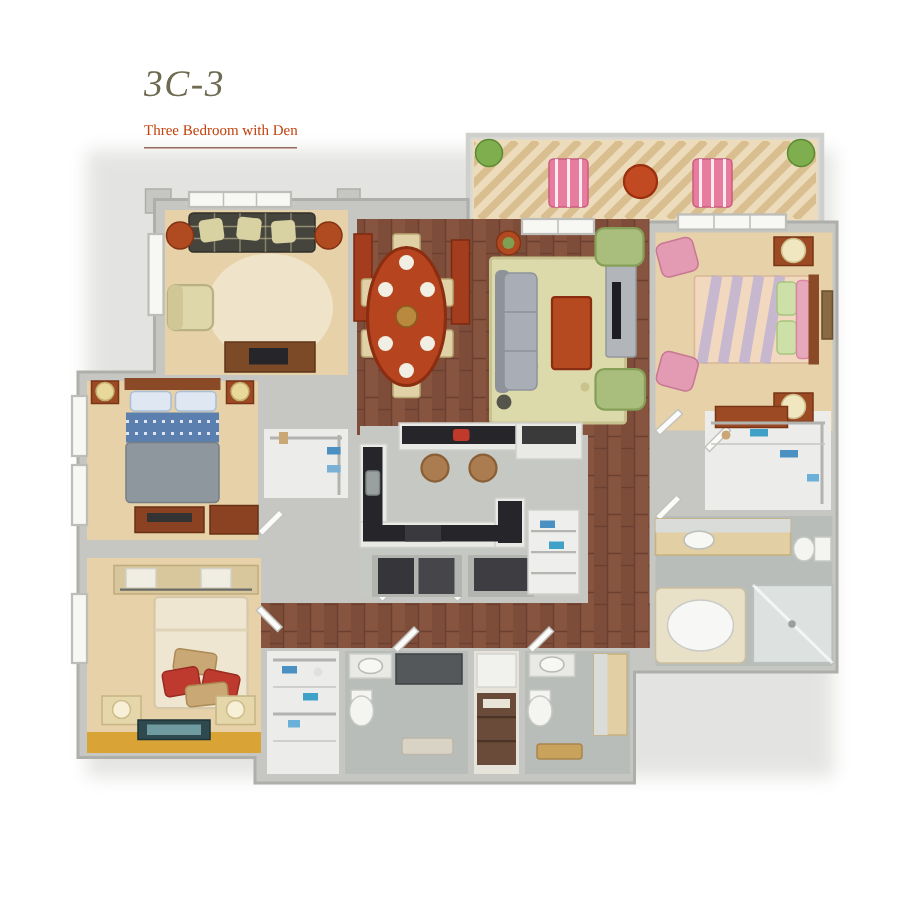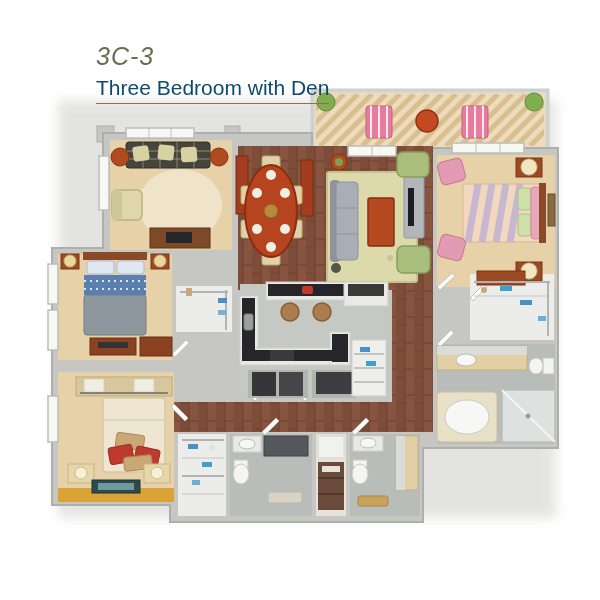--- a/index.html
+++ b/index.html
@@ -1,19 +1,19 @@
 <!DOCTYPE html>
 <html><head>
 <meta charset="utf-8">
 <style>
   html,body{margin:0;padding:0;background:#ffffff;width:600px;height:600px;overflow:hidden;}
-  #stage{position:relative;width:476px;height:600px;background:#ffffff;font-family:Liberation Sans, sans-serif;}
+  #stage{position:relative;width:476px;height:600px;background:#ffffff;font-family:Liberation Serif, serif;}
   #titleblock{position:absolute;left:96px;top:44px;z-index:5;}
   #plan-code{font-style:italic;font-size:25px;color:#6e6b52;letter-spacing:1px;line-height:1;margin:0 0 8px 0;font-weight:400;}
-  #plan-name{font-size:21px;color:#0c4a6e;display:inline-block;padding-bottom:5px;border-bottom:1.5px solid #96695c;margin:0;line-height:1;}
+  #plan-name{font-size:10px;color:#c2410c;display:inline-block;padding-bottom:5px;border-bottom:1.5px solid #96695c;margin:0;line-height:1;}
   #plan-size{font-size:14px;color:#6f5a50;margin:8px 0 0 0;line-height:1;}
   #plan-svg{position:absolute;left:0;top:0;}
 </style>
 </head>
 <body>
 
 <div id="stage">
   <div id="titleblock">
     <div id="plan-code">3C-3</div>
     <div id="plan-name">Three Bedroom with Den</div>

